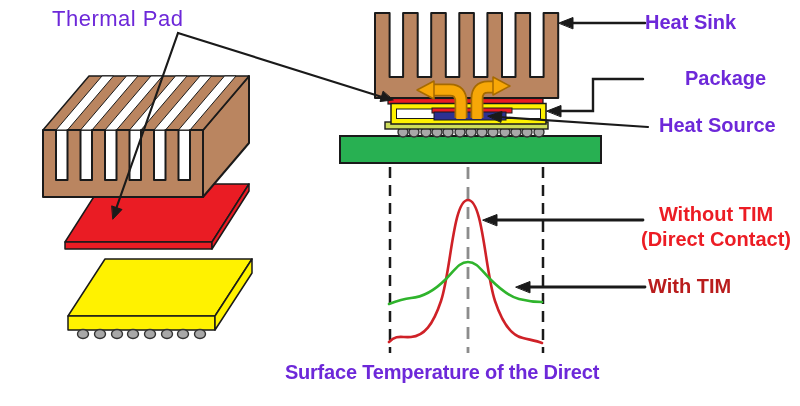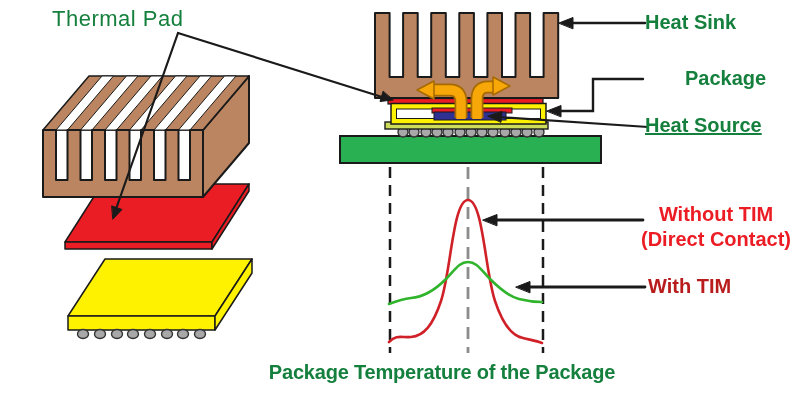--- a/index.html
+++ b/index.html
@@ -1,29 +1,29 @@
 <!DOCTYPE html>
 <html><head>
 <meta charset="utf-8">
 <style>
   html,body{margin:0;padding:0;background:#fff;}
   #stage{
     position:relative;width:800px;height:406px;background:#ffffff;overflow:hidden;
     font-family:"Liberation Sans","DejaVu Sans",sans-serif;
   }
   #diagram-svg{position:absolute;left:0;top:0;}
-  .lbl{position:absolute;white-space:nowrap;color:#15803d;}
+  .lbl{position:absolute;white-space:nowrap;color:#6d28d9;}
   .lbl-regular{font-size:22px;font-weight:400;letter-spacing:.5px;}
   .lbl-bold{font-size:20px;font-weight:700;}
   .red-label{color:#EC1C24;}
   .green-label{color:#b91c1c;}
   #thermal-pad-label{left:52px;top:6px;}
   #heat-sink-label{left:645px;top:11px;}
   #package-label{left:645px;top:67px;margin-left:40px;}
-  #heat-source-label{left:645px;top:114px;text-decoration:underline;}
+  #heat-source-label{left:659px;top:114px;}
   #without-tim-label{left:616px;top:202px;width:200px;text-align:center;line-height:25px;}
   #with-tim-label{left:648px;top:275px;}
   #graph-caption{left:250px;top:361px;width:384px;text-align:center;font-size:20px;font-weight:700;letter-spacing:-.2px;}
 </style>
 </head>
 <body>
 
 <div id="stage">
 
   <svg id="diagram-svg" width="800" height="406" viewBox="0 0 800 406">
@@ -158,15 +158,15 @@
 
   <div id="heat-source-label" class="lbl lbl-bold">Heat Source</div>
 
   <div id="without-tim-label" class="lbl lbl-bold red-label">
     <div>Without TIM</div>
     <div>(Direct Contact)</div>
   </div>
 
   <div id="with-tim-label" class="lbl lbl-bold green-label">With TIM</div>
 
-  <div id="graph-caption" class="lbl">Package Temperature of the Package</div>
+  <div id="graph-caption" class="lbl">Surface Temperature of the Direct</div>
 
 </div>
 
 </body></html>

